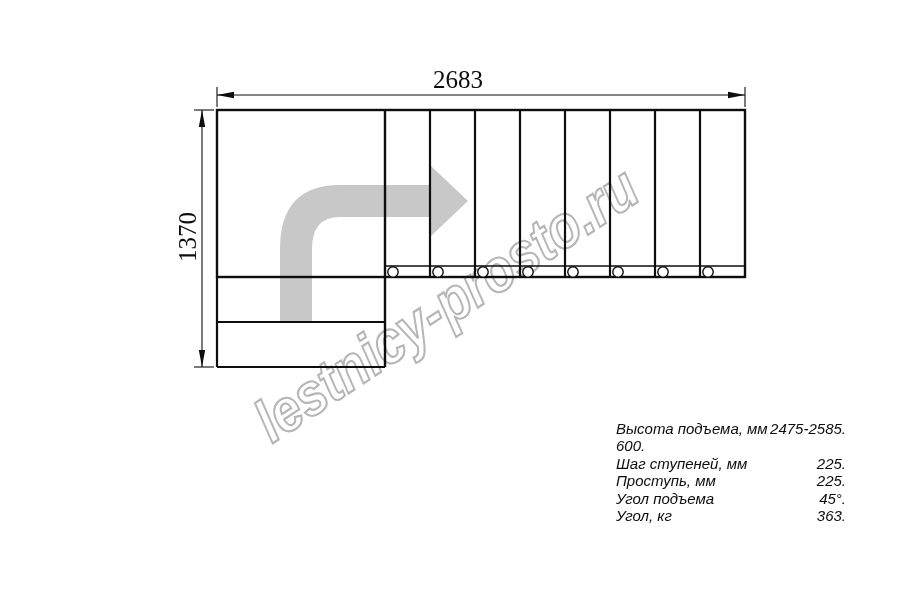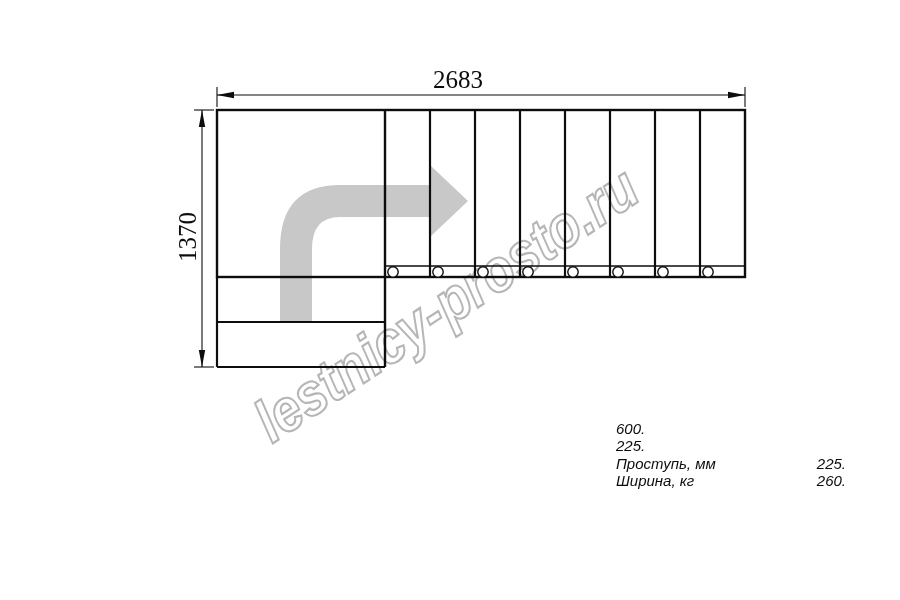--- a/index.html
+++ b/index.html
@@ -102,28 +102,37 @@
         <path d="M 202 110 L 198.8 127 L 205.2 127 Z" fill="#0d0d0d" stroke="none"></path>
         <path d="M 202 367 L 198.8 350 L 205.2 350 Z" fill="#0d0d0d" stroke="none"></path>
       </g>
     </g>
     <text x="458" y="88" text-anchor="middle" font-family="Liberation Serif, serif" font-size="25" fill="#0d0d0d">2683</text>
     <text transform="translate(196 237) rotate(-90)" text-anchor="middle" font-family="Liberation Serif, serif" font-size="25" fill="#0d0d0d">1370</text>
   </svg>
 
   <div class="specs">
     <div class="spec-row">
+      <span class="spec-label">Высота подъема, мм</span>
+      <span class="spec-value">2475-2585.</span>
+    </div>
+    <div class="spec-row">
       <span class="spec-value">600.</span>
     </div>
     <div class="spec-row">
+      <span class="spec-label">Шаг ступеней, мм</span>
       <span class="spec-value">225.</span>
     </div>
     <div class="spec-row">
       <span class="spec-label">Проступь, мм</span>
       <span class="spec-value">225.</span>
     </div>
     <div class="spec-row">
-      <span class="spec-label">Ширина, кг</span>
-      <span class="spec-value">260.</span>
+      <span class="spec-label">Угол подъема</span>
+      <span class="spec-value">45°.</span>
+    </div>
+    <div class="spec-row">
+      <span class="spec-label">Угол, кг</span>
+      <span class="spec-value">363.</span>
     </div>
   </div>
 
 </div>
 
 </body></html>

